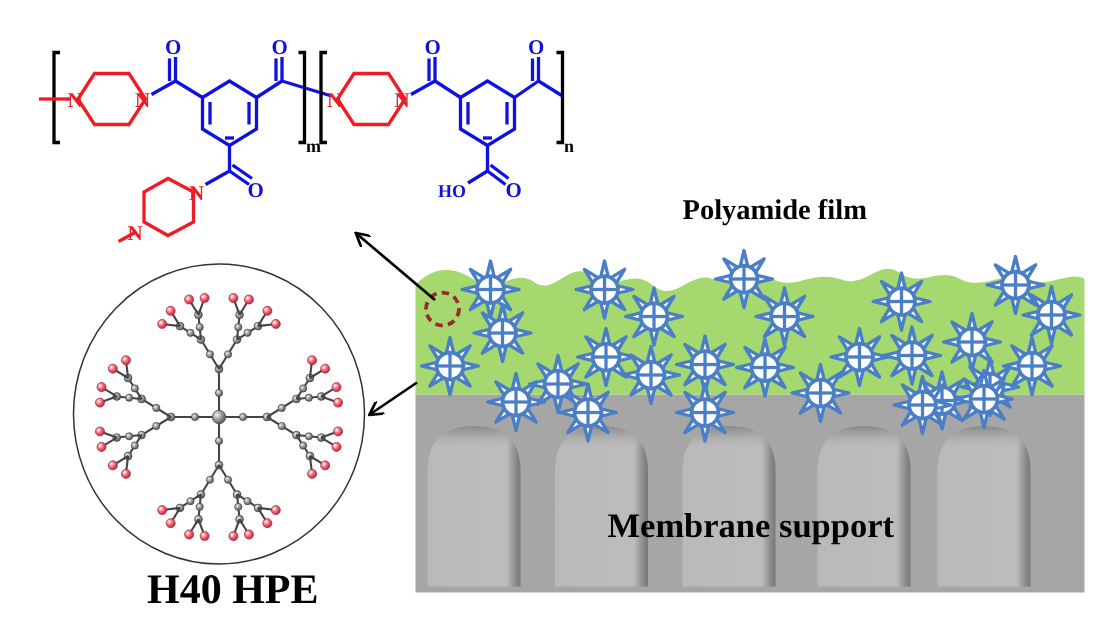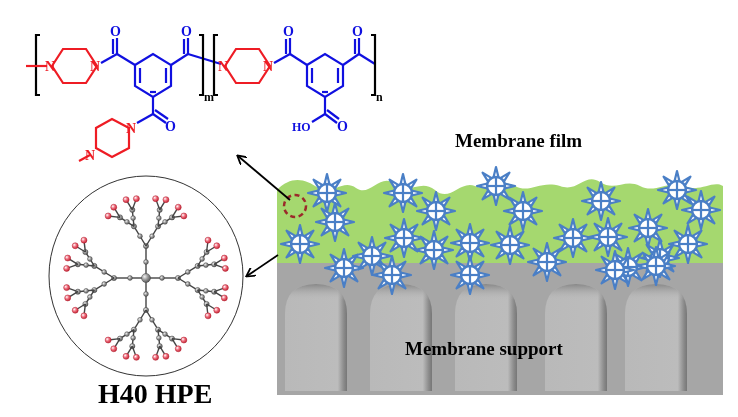--- a/index.html
+++ b/index.html
@@ -1,20 +1,20 @@
 <!DOCTYPE html>
 <html><head>
 <meta charset="utf-8">
 <style>
   html, body { margin:0; padding:0; background:#ffffff; }
   body { width:738px; height:417px; position:relative; overflow:hidden; font-family:"Liberation Serif", serif; }
   #stage { position:absolute; left:0; top:0; width:738px; height:417px; }
   .lbl { position:absolute; font-weight:bold; color:#000; font-family:"Liberation Serif", serif; }
   #film-label { left:455px; top:130px; font-size:19px; }
-  #support-label { left:405px; top:338px; font-size:19px;text-align:center; }
+  #support-label { left:405px; top:338px; font-size:23px;text-align:center; }
   #hpe-label { left:98px; top:378px; font-size:28px; }
 </style>
 </head>
 <body>
 
 <div id="stage">
 <svg id="svg" width="738" height="417" viewBox="0 0 738 417" xmlns="http://www.w3.org/2000/svg">
   <defs>
     <linearGradient id="poreShade" x1="0" x2="1" y1="0" y2="0">
       <stop offset="0" stop-color="#b9b9b9"></stop>
@@ -869,16 +869,16 @@
         <circle cx="178.24465043770877" cy="207.21236979025426" r="3" fill="url(#ballRed)" stroke="#b02030" stroke-width="0.5"></circle>
         <line x1="172.00170762734362" y1="217.39486812016358" x2="183.85860805866514" y2="215.955590755017" stroke="#444" stroke-width="1.4"></line>
         <circle cx="183.85860805866514" cy="215.955590755017" r="3" fill="url(#ballRed)" stroke="#b02030" stroke-width="0.5"></circle>
         <circle cx="146" cy="278" r="4.5" fill="url(#ballGray)" stroke="#444" stroke-width="0.5"></circle>
       </g>
 
   <line x1="290" y1="200" x2="238" y2="156" stroke="#000" stroke-width="1.8" marker-end="url(#arrowHead)"></line>
   <line x1="278" y1="255" x2="247" y2="276" stroke="#000" stroke-width="1.8" marker-end="url(#arrowHead)"></line>
 </svg>
 
-<div class="lbl" id="film-label">Membrane film</div>
+<div class="lbl" id="film-label">Polyamide film</div>
 <div class="lbl" id="support-label">Membrane support</div>
 <div class="lbl" id="hpe-label">H40 HPE</div>
 </div>
 
 </body></html>

